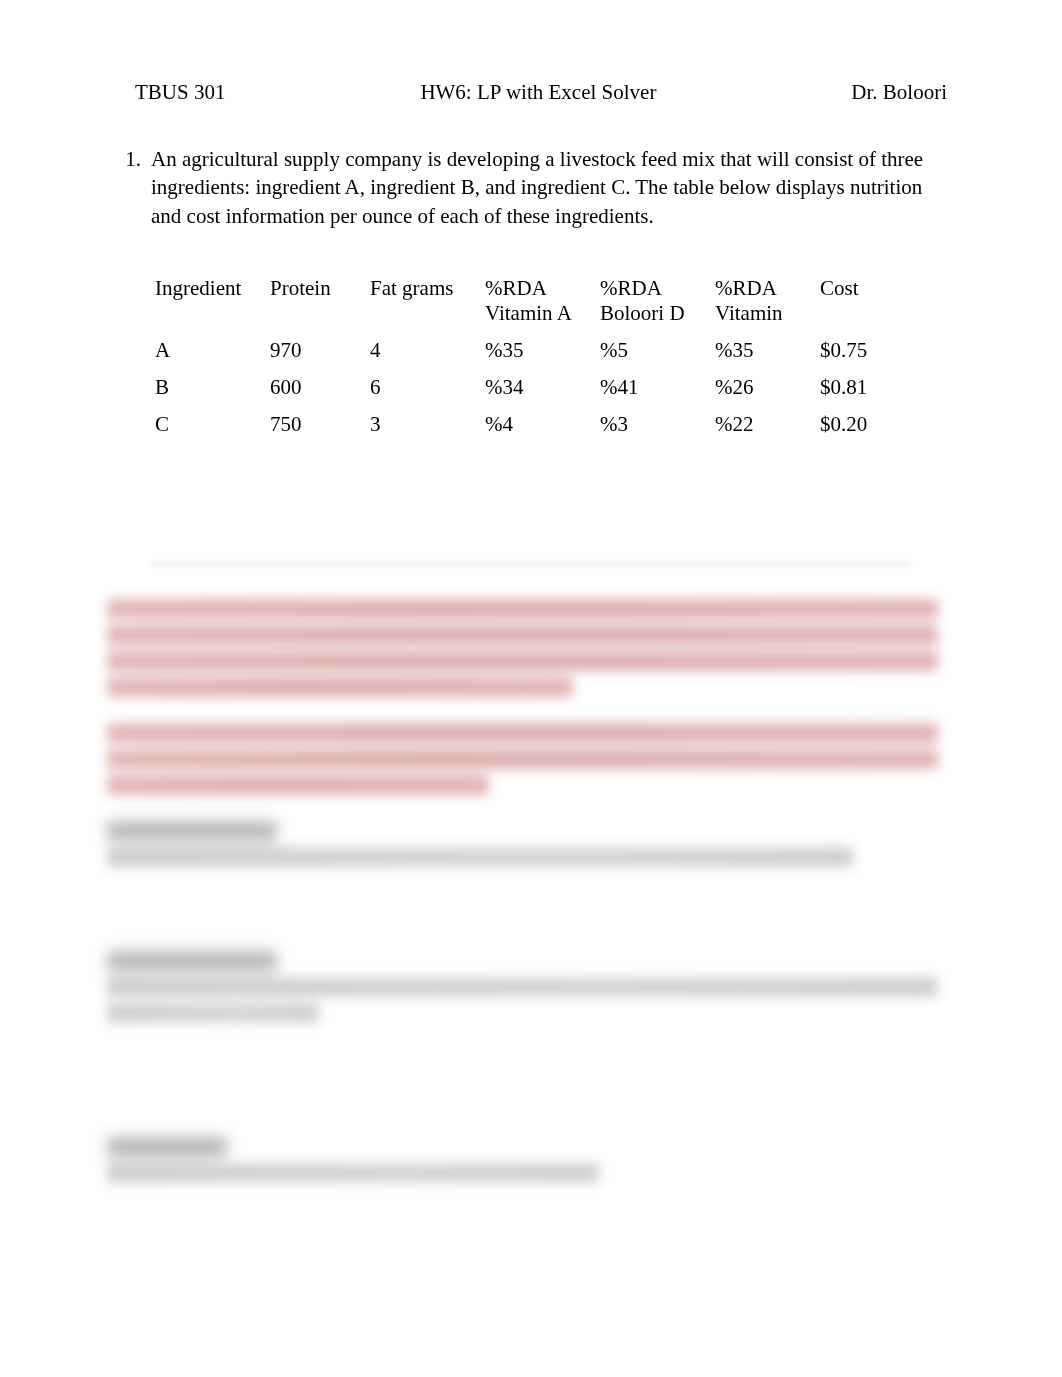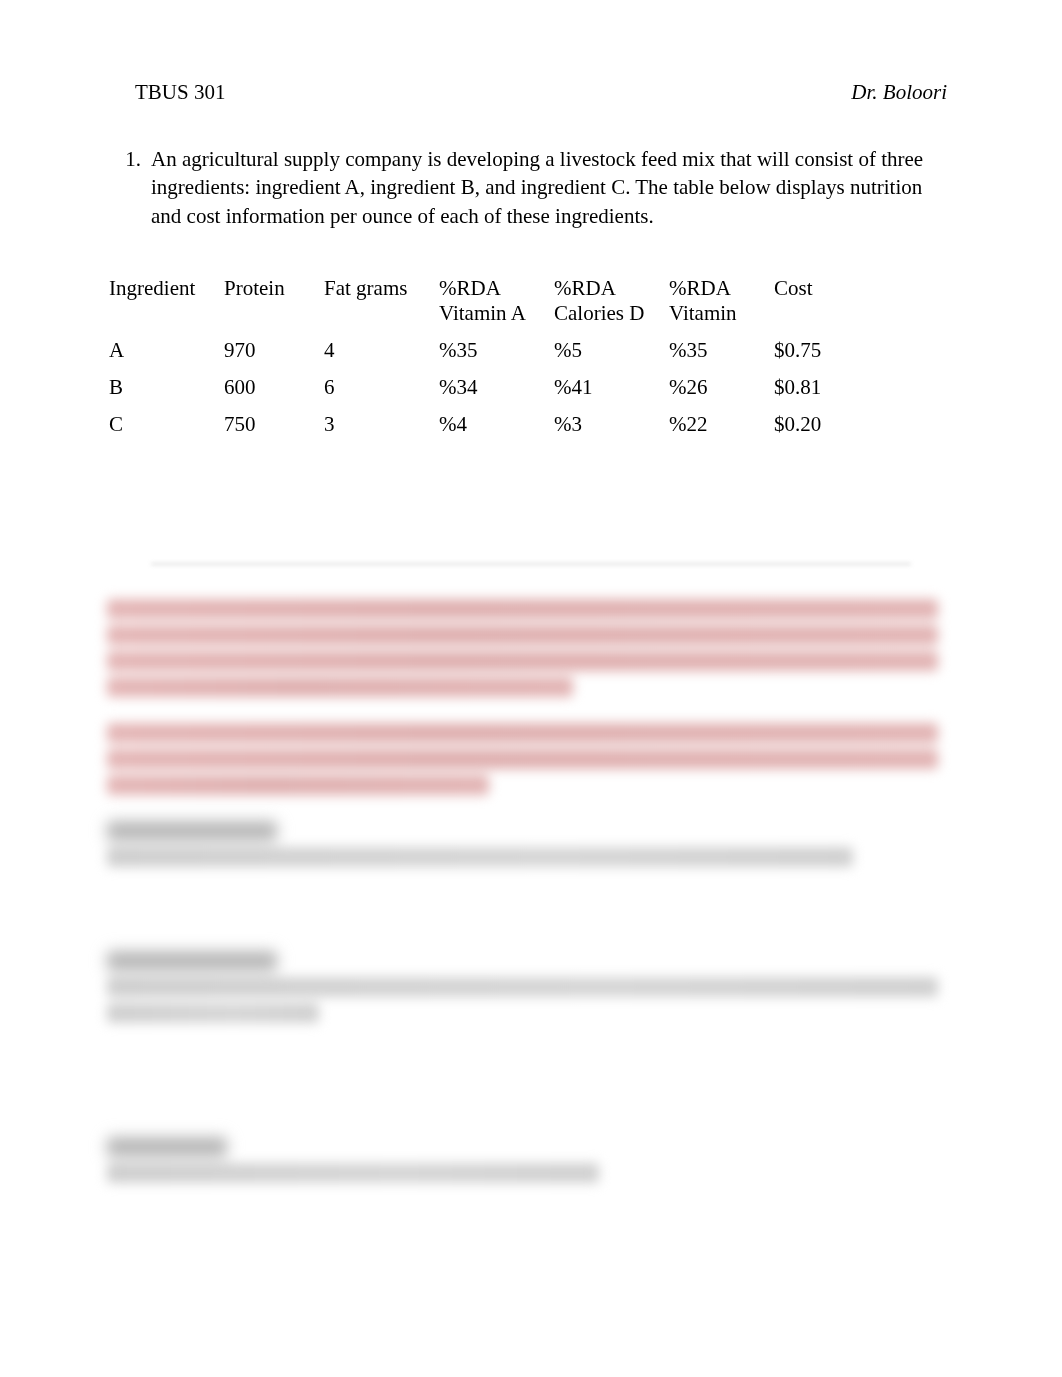--- a/index.html
+++ b/index.html
@@ -29,39 +29,39 @@
       flex: 0 0 auto;
       padding-left: 30px;
     }
     .header-center {
       flex: 1 1 auto;
       text-align: center;
     }
     .header-right {
       flex: 0 0 auto;
       padding-right: 10px;
-      font-style: italic;
     }
     .question-block {
       display: flex;
       align-items: flex-start;
       font-size: 21px;
       line-height: 1.35;
       margin-bottom: 40px;
       margin-left: 10px;
     }
     .q-number {
       flex: 0 0 26px;
       text-align: right;
       margin-right: 10px;
     }
     .q-text {
       flex: 1 1 auto;
     }
     .table-wrap {
+      margin-left: 46px;
       margin-bottom: 120px;
     }
     table {
       border-collapse: collapse;
       width: 760px;
       font-size: 21px;
       table-layout: fixed;
     }
     th, td {
       text-align: left;
@@ -120,20 +120,21 @@
     .section-gap { height: 58px; }
     .section-gap-lg { height: 88px; }
   </style>
 </head>
 <body>
 
 <div class="page">
 
   <div class="header-row">
     <div class="header-left">TBUS 301</div>
+    <div class="header-center">HW6: LP with Excel Solver</div>
     <div class="header-right">Dr. Boloori</div>
   </div>
 
   <div class="question-block">
     <div class="q-number">1.</div>
     <div class="q-text">An agricultural supply company is developing a livestock feed mix that will consist of three ingredients: ingredient A, ingredient B, and ingredient C. The table below displays nutrition and cost information per ounce of each of these ingredients.</div>
   </div>
 
   <div class="table-wrap">
     <table>
@@ -150,21 +151,21 @@
         <tr>
           <th>Ingredient</th>
           <th>Protein</th>
           <th>Fat grams</th>
           <th>
             <span>%RDA</span><br>
             <span>Vitamin A</span>
           </th>
           <th>
             <span>%RDA</span><br>
-            <span>Calories D</span>
+            <span>Boloori D</span>
           </th>
           <th>
             <span>%RDA</span><br>
             <span>Vitamin</span>
           </th>
           <th>Cost</th>
         </tr>
       </thead>
       <tbody>
         <tr>

